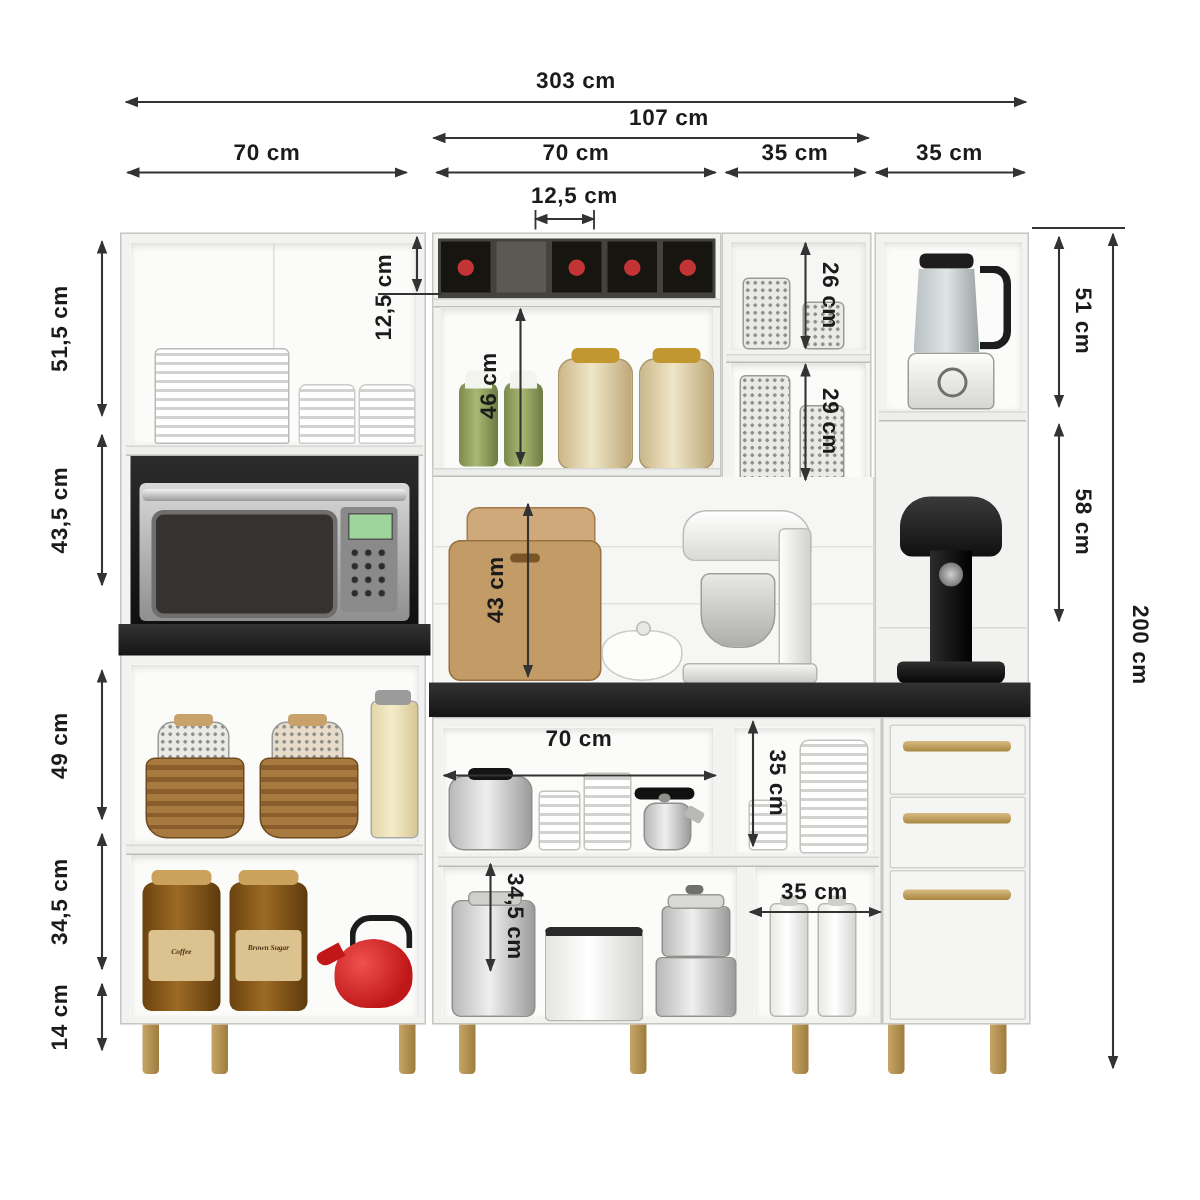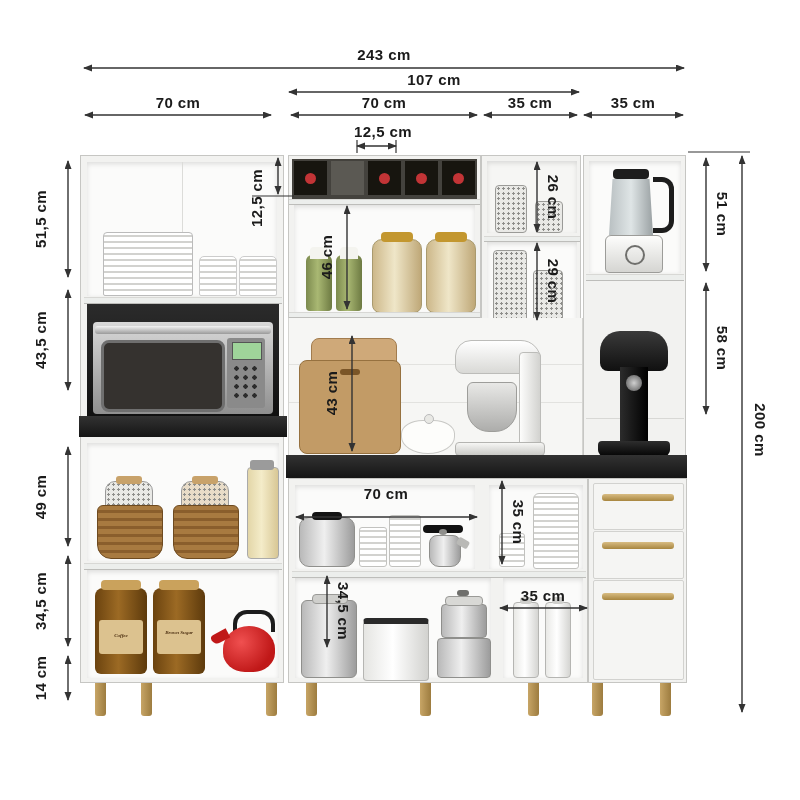--- a/index.html
+++ b/index.html
@@ -273,22 +273,22 @@
       <line x1="327" y1="576" x2="327" y2="647" stroke="#333" stroke-width="1.4" marker-start="url(#ah)" marker-end="url(#ah)"></line>
       <line x1="706" y1="158" x2="706" y2="271" stroke="#333" stroke-width="1.4" marker-start="url(#ah)" marker-end="url(#ah)"></line>
       <line x1="706" y1="283" x2="706" y2="414" stroke="#333" stroke-width="1.4" marker-start="url(#ah)" marker-end="url(#ah)"></line>
       <line x1="742" y1="156" x2="742" y2="712" stroke="#333" stroke-width="1.4" marker-start="url(#ah)" marker-end="url(#ah)"></line>
       <line x1="252" y1="196" x2="294" y2="196" stroke="#333" stroke-width="1.2"></line>
       <line x1="357" y1="140" x2="357" y2="153" stroke="#333" stroke-width="1.2"></line>
       <line x1="396" y1="140" x2="396" y2="153" stroke="#333" stroke-width="1.2"></line>
       <line x1="688" y1="152" x2="750" y2="152" stroke="#333" stroke-width="1.2"></line>
     </svg>
 
-  <div class="dim-label" style="left:384px;top:54px;">243 cm</div>
-  <div class="dim-label" style="left:434px;top:79px;">107 cm</div>
+  <div class="dim-label" style="left:384px;top:54px;">303 cm</div>
+  <div class="dim-label" style="left:446px;top:79px;">107 cm</div>
   <div class="dim-label" style="left:178px;top:102px;">70 cm</div>
   <div class="dim-label" style="left:384px;top:102px;">70 cm</div>
   <div class="dim-label" style="left:530px;top:102px;">35 cm</div>
   <div class="dim-label" style="left:633px;top:102px;">35 cm</div>
   <div class="dim-label" style="left:383px;top:131px;">12,5 cm</div>
 
   <div class="dim-label rot-ccw" style="left:40px;top:219px;">51,5 cm</div>
   <div class="dim-label rot-ccw" style="left:40px;top:340px;">43,5 cm</div>
   <div class="dim-label rot-ccw" style="left:40px;top:497px;">49 cm</div>
   <div class="dim-label rot-ccw" style="left:40px;top:601px;">34,5 cm</div>

